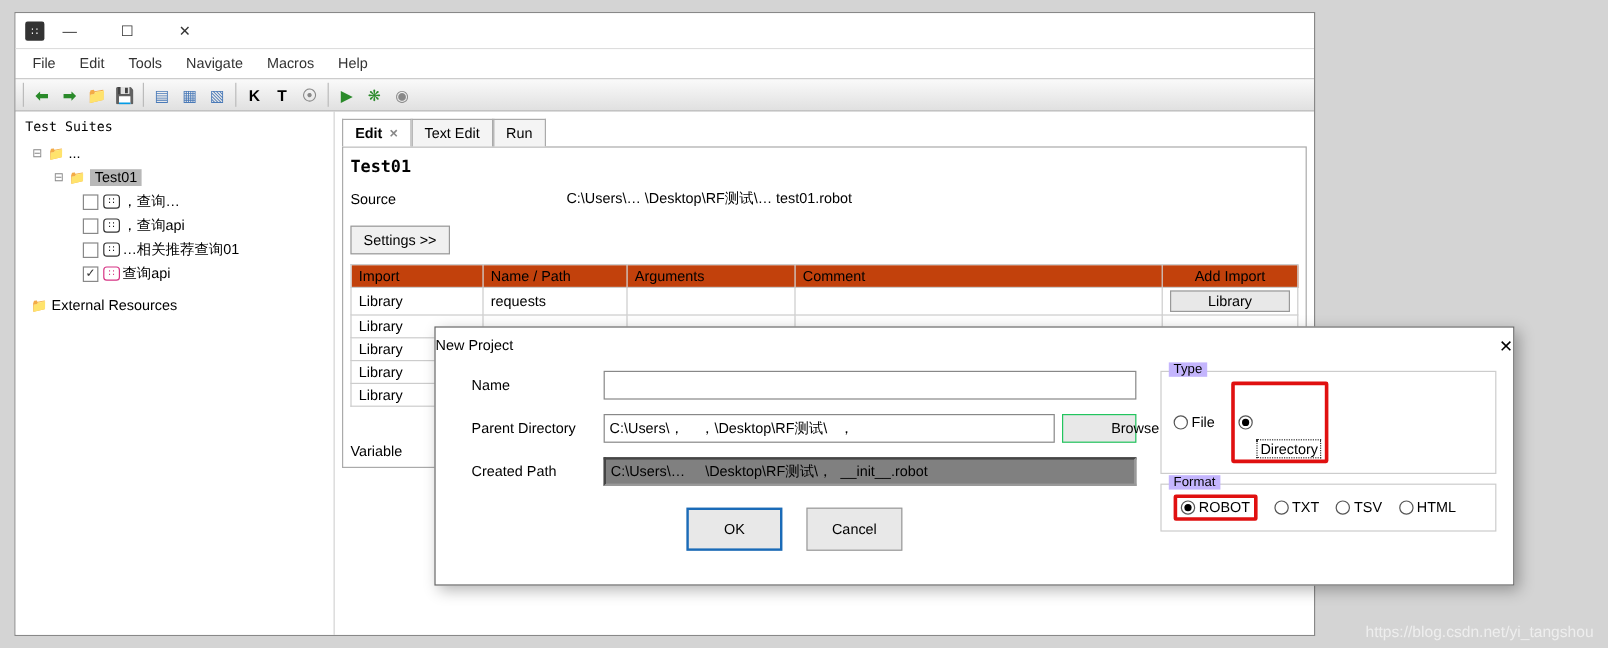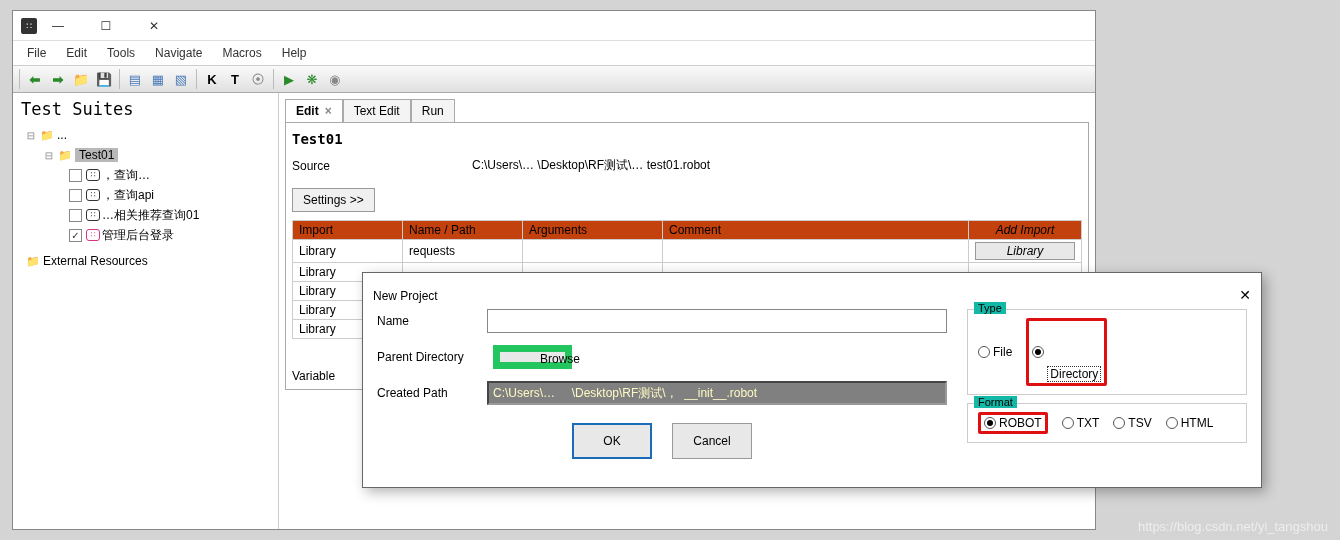--- a/index.html
+++ b/index.html
@@ -18,21 +18,21 @@
     
     .toolbar { height: 28px; background: linear-gradient(#fafafa,#e0e0e0); border-top: 1px solid #ccc; border-bottom: 1px solid #aaa; display: flex; align-items: center; padding: 0 4px; gap: 3px; }
     .tool-sep { width: 1px; height: 20px; background: #bbb; margin: 0 2px; }
     .tool-btn { width: 20px; height: 20px; display: flex; align-items: center; justify-content: center; font-size: 13px; }
     .arrow-left { color: #2a8a2a; font-weight: bold; }
     .arrow-right { color: #2a8a2a; font-weight: bold; }
     
     .content-area { display: flex; height: calc(100% - 82px); }
     
     .sidebar { width: 266px; background: #fff; border-right: 1px solid #ccc; padding: 4px; overflow: auto; }
-    .sidebar-title { font-family: monospace; padding: 2px 4px; font-size: 17px; }
+    .sidebar-title { font-family: monospace; padding: 2px 4px; font-size: 11px; }
     .tree { padding: 4px 2px; }
     .tree-row { display: flex; align-items: center; height: 20px; gap: 2px; }
     .tree-indent { display: inline-block; }
     .tree-toggle { width: 12px; color: #888; font-size: 10px; text-align: center; }
     .tree-icon { width: 16px; height: 14px; display: inline-flex; align-items: center; justify-content: center; font-size: 11px; }
     .folder-icon { color: #d4a94b; }
     .robot-icon { background: #fff; border: 1px solid #333; border-radius: 3px; width: 14px; height: 12px; font-size: 8px; line-height: 10px; text-align: center; }
     .robot-icon.pink { border-color: #d63384; color: #d63384; }
     .tree-label { white-space: nowrap; }
     .tree-label.selected { background: #b8b8b8; color: #000; padding: 0 4px; }
@@ -46,42 +46,42 @@
     
     .editor { border: 1px solid #aaa; padding: 6px; background: #fff; }
     .test-title { font-family: monospace; font-weight: bold; font-size: 14px; padding: 2px 0 6px 0; }
     .source-row { display: flex; align-items: center; padding: 4px 0 14px 0; }
     .source-label { width: 180px; }
     .settings-btn { display: inline-block; border: 1px solid #999; background: #f0f0f0; padding: 4px 10px; margin-bottom: 8px; }
     
     .imports-table { width: 100%; border-collapse: collapse; }
     .imports-table th, .imports-table td { border: 1px solid #ccc; text-align: left; padding: 2px 6px; font-weight: normal; background: #fff; height: 18px;}
     .imports-table th { background: #c2410c; }
-    .add-col { width: 110px; text-align: center !important; font-style: italic; }
+    .add-col { width: 110px; text-align: center !important; }
     .lib-btn { display: block; width: 100px; margin: 0 auto; border: 1px solid #999; background: #e8e8e8; padding: 1px 0; text-align: center; }
     
     .var-label { padding-top: 30px; }
     
     
     .dialog { position: absolute; left: 362px; top: 272px; width: 900px; height: 216px; background: #fff; border: 1px solid #666; box-shadow: 4px 4px 12px rgba(0,0,0,0.3); z-index: 10; }
-    .dialog-title { height: 30px; display: flex; align-items: flex-end; padding: 0 10px; }
+    .dialog-title { height: 30px; display: flex; align-items: center; padding: 0 0; }
     .dialog-title-text { flex: 1; }
     .dialog-close { font-size: 14px; }
     .dialog-body { padding: 6px 14px; display: flex; gap: 20px; }
     .dialog-left { flex: 1; }
     .dialog-right { width: 280px; }
     
-    .form-row { display: flex; align-items: center; margin-bottom: 12px; }
+    .form-row { display: flex; align-items: center; margin-bottom: 12px; margin-left: 16px; }
     .form-label { width: 110px; }
     .text-input { flex: 1; height: 24px; border: 1px solid #888; padding: 0 4px; background: #fff; }
-    .text-input.ro { background: #808080; color: #fef9c3; border: 2px inset #999; }
-    .browse-btn { width: 79px; height: 24px; border: 7px solid #22c55e; background: #e8e8e8; margin-left: 6px; padding-left: 40px; }
+    .text-input.ro { background: #808080; color: #000000; border: 2px inset #999; }
+    .browse-btn { width: 62px; height: 24px; border: 1px solid #22c55e; background: #e8e8e8; margin-left: 6px; padding-left: 40px; }
     
     .fieldset { border: 1px solid #ccc; padding: 8px 10px; margin-bottom: 8px; position: relative; }
-    .fieldset-legend { position: absolute; top: -8px; left: 6px; background: #14b8a6; padding: 0 4px; font-size: 11px; }
+    .fieldset-legend { position: absolute; top: -8px; left: 6px; background: #c4b5fd; padding: 0 4px; font-size: 11px; }
     .radio-group { display: flex; align-items: center; gap: 14px; }
     .radio-opt { display: flex; align-items: center; gap: 3px; }
     .radio { width: 12px; height: 12px; border: 1px solid #555; border-radius: 50%; display: inline-flex; align-items: center; justify-content: center; }
     .radio.sel::after { content: ""; width: 6px; height: 6px; background: #000; border-radius: 50%; }
     
     .hl-red { border: 3px solid #e01010; padding: 1px 3px; border-radius: 2px; }
     .dotted { border: 1px dotted #333; padding: 0 2px; margin-top: 44px; }
     
     .dialog-buttons { display: flex; justify-content: center; gap: 20px; padding-top: 6px; }
     .dlg-btn { width: 80px; height: 36px; border: 1px solid #999; background: #e8e8e8; }
@@ -162,21 +162,21 @@
         <div class="tree-row">
           <span class="tree-indent" style="width:48px"></span>
           <span class="tree-check"></span>
           <span class="robot-icon">∷</span>
           <span class="tree-label">…相关推荐查询01</span>
         </div>
         <div class="tree-row">
           <span class="tree-indent" style="width:48px"></span>
           <span class="tree-check">✓</span>
           <span class="robot-icon pink">∷</span>
-          <span class="tree-label">管理后台登录</span>
+          <span class="tree-label">查询api</span>
         </div>
         <div class="tree-row" style="margin-top:6px">
           <span class="tree-indent" style="width:4px"></span>
           <span class="tree-icon folder-icon">📁</span>
           <span class="tree-label">External Resources</span>
         </div>
       </div>
     </div>
 
     <div class="main-panel">
@@ -254,20 +254,21 @@
     <span class="dialog-close">✕</span>
   </div>
   <div class="dialog-body">
     <div class="dialog-left">
       <div class="form-row">
         <span class="form-label">Name</span>
         <input class="text-input" value="" style="">
       </div>
       <div class="form-row">
         <span class="form-label">Parent Directory</span>
+        <input class="text-input" value="C:\Users\，    ，\Desktop\RF测试\   ，" style="">
         <button class="browse-btn">Browse</button>
       </div>
       <div class="form-row">
         <span class="form-label">Created Path</span>
         <input class="text-input ro" readonly="" value="C:\Users\…     \Desktop\RF测试\，  __init__.robot" style="">
       </div>
       <div class="dialog-buttons">
         <button class="dlg-btn primary">OK</button>
         <button class="dlg-btn">Cancel</button>
       </div>

